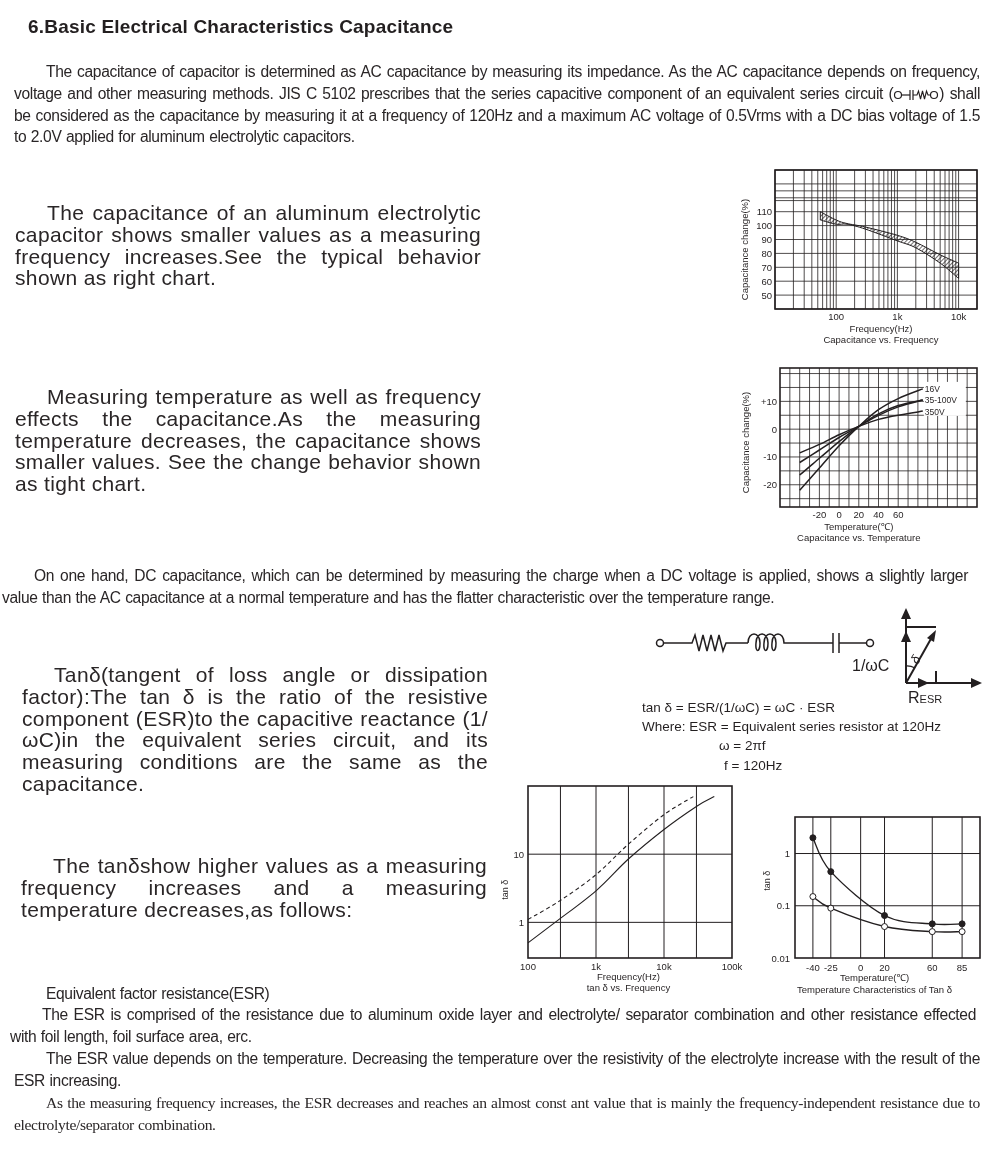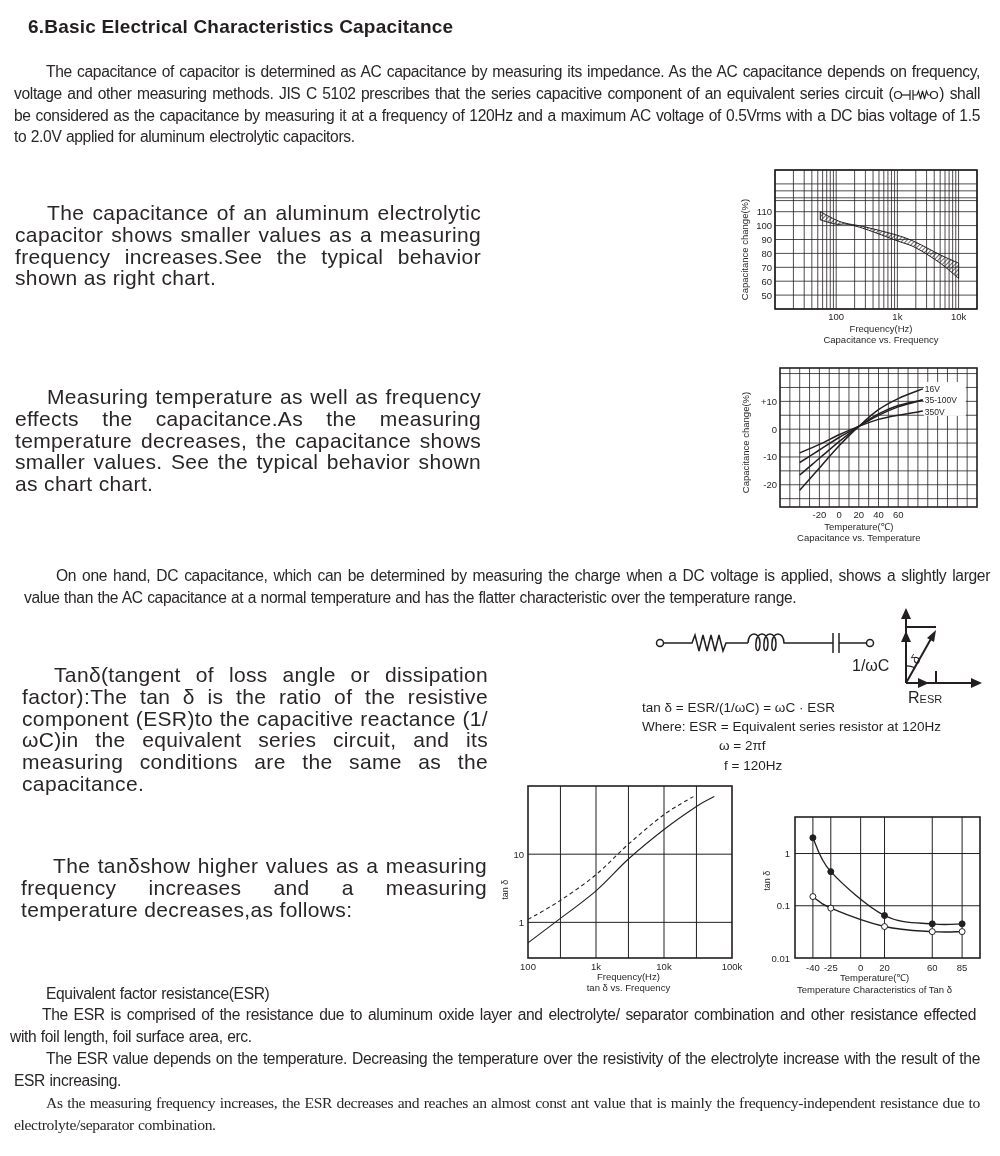--- a/index.html
+++ b/index.html
@@ -25,23 +25,23 @@
       <circle cx="5" cy="7" r="3.5" fill="none" stroke="#231f20" stroke-width="1.2"></circle>
       <line x1="8.5" y1="7" x2="17" y2="7" stroke="#231f20" stroke-width="1.2"></line>
       <line x1="17" y1="2" x2="17" y2="12" stroke="#231f20" stroke-width="1.2"></line>
       <line x1="20" y1="2" x2="20" y2="12" stroke="#231f20" stroke-width="1.2"></line>
       <polyline points="20,7 24,7 25.5,3 27.5,11 29.5,3 31.5,11 33.5,3 35,7 37,7" fill="none" stroke="#231f20" stroke-width="1.1"></polyline>
       <circle cx="41" cy="7" r="3.5" fill="none" stroke="#231f20" stroke-width="1.2"></circle>
     </svg><span>) shall be considered as the capacitance by measuring it at a frequency of 120Hz and a maximum AC voltage of 0.5Vrms with a DC bias voltage of 1.5 to 2.0V applied for aluminum electrolytic capacitors.</span></p>
 
 <p class="para indent wide" style="left:15px; top:202px; width:466px;">The capacitance of an aluminum electrolytic capacitor shows smaller values as a measuring frequency increases.See the typical behavior shown as right chart.</p>
 
-<p class="para indent wide" style="left:15px; top:386px; width:466px;">Measuring temperature as well as frequency effects the capacitance.As the measuring temperature decreases, the capacitance shows smaller values. See the typical behavior shown as chart chart.</p>
-
-<p class="para indent cond" style="left:24px; top:565px; width:966px;">On one hand, DC capacitance, which can be determined by measuring the charge when a DC voltage is applied, shows a slightly larger value than the AC capacitance at a normal temperature and has the flatter characteristic over the temperature range.</p>
+<p class="para indent wide" style="left:15px; top:386px; width:466px;">Measuring temperature as well as frequency effects the capacitance.As the measuring temperature decreases, the capacitance shows smaller values. See the change behavior shown as tight chart.</p>
+
+<p class="para indent cond" style="left:2px; top:565px; width:966px;">On one hand, DC capacitance, which can be determined by measuring the charge when a DC voltage is applied, shows a slightly larger value than the AC capacitance at a normal temperature and has the flatter characteristic over the temperature range.</p>
 
 <p class="para indent wide" style="left:22px; top:664px; width:466px;">Tanδ(tangent of loss angle or dissipation factor):The tan δ is the ratio of the resistive component (ESR)to the capacitive reactance (1/ωC)in the equivalent series circuit, and its measuring conditions are the same as the capacitance.</p>
 
 <p class="para indent wide" style="left:21px; top:855px; width:466px;">The tanδshow higher values as a measuring frequency increases and a measuring temperature decreases,as follows:</p>
 
 <p class="para cond" style="left:46px; top:983px; width:400px;">Equivalent factor resistance(ESR)</p>
 <p class="para indent cond" style="left:10px; top:1004px; width:966px;">The ESR is comprised of the resistance due to aluminum oxide layer and electrolyte/ separator combination and other resistance effected with foil length, foil surface area, erc.</p>
 <p class="para indent cond" style="left:14px; top:1048px; width:966px;">The ESR value depends on the temperature. Decreasing the temperature over the resistivity of the electrolyte increase with the result of the ESR increasing.</p>
 <p class="para indent cond" style="left:14px; top:1092px; width:966px;font-family:Liberation Serif, serif;">As the measuring frequency increases, the ESR decreases and reaches an almost const ant value that is mainly the frequency-independent resistance due to electrolyte/separator combination.</p>
 

